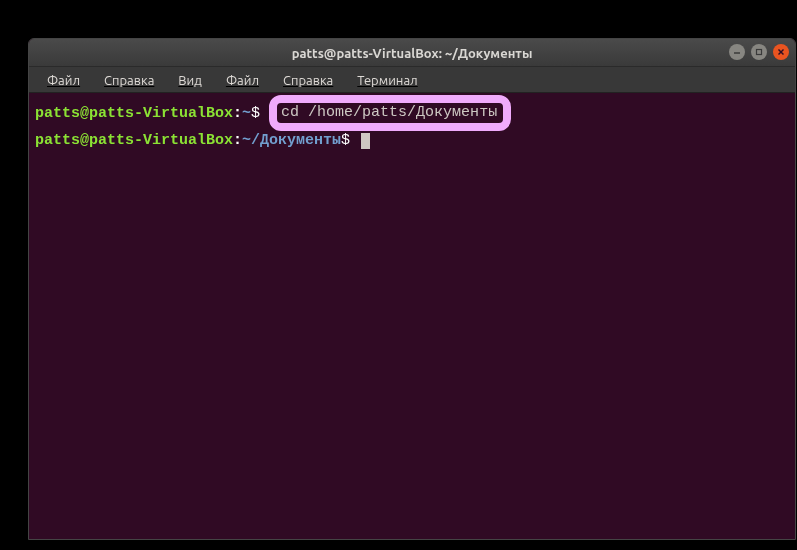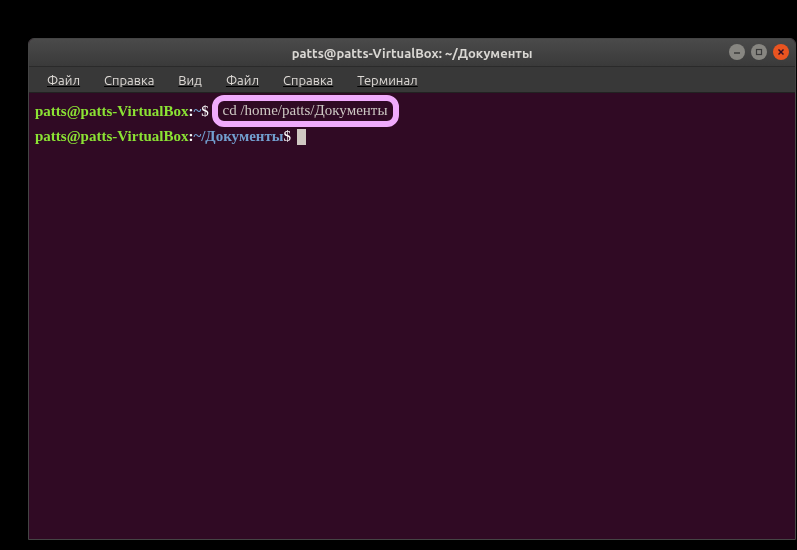--- a/index.html
+++ b/index.html
@@ -77,34 +77,34 @@
       font-size: 13px;
       padding: 4px 10px;
       cursor: pointer;
     }
     .terminal-body {
       padding: 2px 6px;
       background: #300a24;
       height: calc(100% - 54px);
       font-size: 15px;
       line-height: 19px;
-      font-family: Liberation Serif, serif;
+      font-family: Liberation Mono, monospace;
     }
     .line {
       white-space: pre;
       display: flex;
       align-items: center;
     }
     .prompt-user { color: #8be234; font-weight: bold; }
     .prompt-colon { color: #ffffff; font-weight: bold; }
     .prompt-path { color: #729fcf; font-weight: bold; }
     .prompt-dollar { color: #ffffff; }
     .command-text { color: #cdc8c3; }
     .highlight-box {
-      border: 6px solid #f0abfc;
+      border: 8px solid #f0abfc;
       border-radius: 12px;
       padding: 0 6px 1px 4px;
       display: inline-flex;
       align-items: center;
       margin-left: 0px;
       text-align: right;
     }
     .cursor-block {
       display: inline-block;
       width: 9px;

